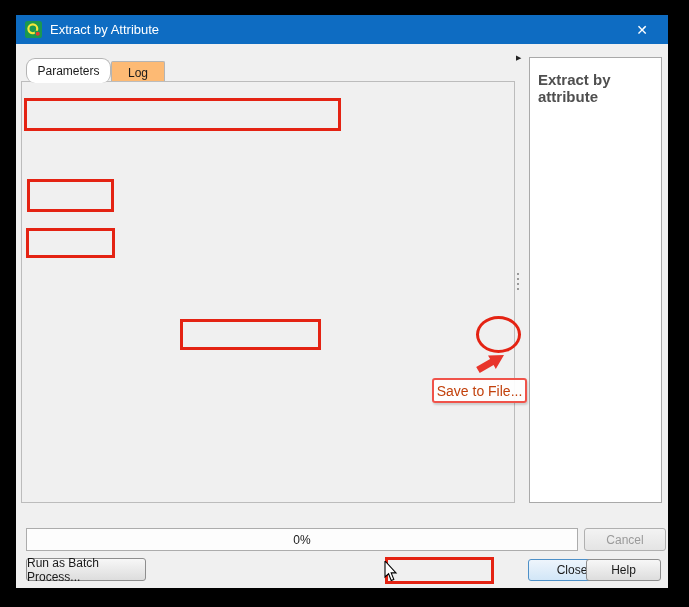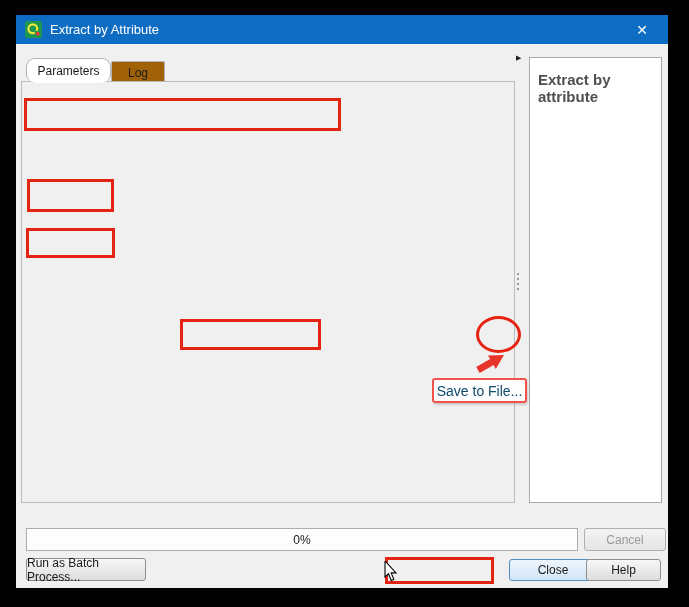--- a/index.html
+++ b/index.html
@@ -14,21 +14,21 @@
   .titlebar{left:0;top:0;right:0;height:29px;background:#0e6cc2;display:flex;align-items:center;}
   .titlebar .qgis-logo{margin-left:9px;width:17px;height:17px;}
   .title-text{color:#fff;font-size:13px;margin-left:8px;}
   .close-btn{position:absolute;right:6px;top:0;width:40px;height:29px;color:#fff;
     font-size:14px;display:flex;align-items:center;justify-content:center;cursor:default;}
   
   .tab{position:absolute;box-sizing:border-box;border:1px solid #b4b4b4;border-bottom:none;
     font-size:12px;color:#1a1a1a;display:flex;align-items:center;justify-content:center;
     border-radius:2px 2px 0 0;}
   .tab.active{background:#fff;z-index:3;border-radius:9px;}
-  .tab.inactive{background:#a16207;z-index:1;}
+  .tab.inactive{background:#fdba74;z-index:1;}
   .tabpane{left:5px;top:66px;width:494px;height:422px;box-sizing:border-box;
     border:1px solid #bcbcbc;background:#f0f0f0;z-index:2;}
   
   .lbl{font-size:12px;color:#1a1a1a;white-space:nowrap;}
   .lbl.disabled{color:#9d9d9d;}
   .field,.combo{box-sizing:border-box;background:#fff;border:1px solid #888;
     font-size:12px;color:#1a1a1a;display:flex;align-items:center;padding:0 6px;}
   .field.disabled{border-color:#b5b5b5;color:#9b9b9b;}
   .combo .arrow{position:absolute;right:9px;top:50%;margin-top:-2px;width:0;height:0;
     border-left:4px solid transparent;border-right:4px solid transparent;border-top:5px solid #444;}
@@ -43,21 +43,21 @@
   .checkbox{box-sizing:border-box;width:14px;height:14px;background:#fff;border:1px solid #8a8a8a;
     font-size:12px;line-height:12px;text-align:center;color:#111;}
   .checkbox.disabled{border-color:#bdbdbd;}
   .clear-icon{display:inline-flex;width:15px;height:13px;background:#b9b9b9;border-radius:3px;
     color:#fff;font-size:9px;align-items:center;justify-content:center;}
   .type-icon{font-size:10px;font-weight:bold;color:#6b6b6b;margin-right:5px;letter-spacing:-0.5px;}
   
   .redbox{box-sizing:border-box;border:3px solid #e42313;z-index:20;pointer-events:none;}
   .redellipse{box-sizing:border-box;border:3px solid #e42313;border-radius:50%;z-index:20;pointer-events:none;}
   .savebox{box-sizing:border-box;border:2px solid #f0534a;border-radius:3px;background:rgba(255,255,255,0.92);
-    color:#0c4a6e;font-size:14px;display:flex;align-items:center;justify-content:center;z-index:21;
+    color:#c2410c;font-size:14px;display:flex;align-items:center;justify-content:center;z-index:21;
     box-shadow:1px 2px 2px rgba(0,0,0,0.15);}
   
   .helppanel{left:513px;top:42px;width:133px;height:446px;box-sizing:border-box;
     background:#fff;border:1px solid #a9a9a9;padding:9px 8px;overflow:hidden;}
   .helppanel h1{margin:4px 0 10px 0;font-size:15px;line-height:1.15;color:#4f4f4f;}
   .helppanel p{margin:0;font-size:11.5px;line-height:1.28;color:#3d3d3d;}
   .panel-arrow{font-size:7px;color:#222;}
   
   .progress{box-sizing:border-box;background:#fdfdfd;border:1px solid #acacac;
     display:flex;align-items:center;justify-content:center;font-size:12px;color:#1a1a1a;}
@@ -172,20 +172,20 @@
 
   <div class="abs helppanel">
     <h1>Extract by attribute</h1>
   </div>
 
   <div class="abs progress" style="left:10px;top:513px;width:552px;height:23px;">0%</div>
   <div class="abs btn disabledtxt" style="left:568px;top:513px;width:82px;height:23px;">Cancel</div>
 
   <div class="abs btn" style="left:10px;top:543px;width:120px;height:23px;">Run as Batch Process...</div>
   <div class="abs redbox" style="left:369px;top:542px;width:109px;height:27px;"></div>
-  <div class="abs btn default" style="left:493px;top:544px;width:88px;height:22px;">Close</div>
+  <div class="abs btn default" style="left:512px;top:544px;width:88px;height:22px;">Close</div>
   <div class="abs btn" style="left:570px;top:544px;width:75px;height:22px;">Help</div>
 
   <svg class="abs" style="left:368px;top:546px;z-index:30;" width="14" height="22" viewBox="0 0 14 22">
     <polygon points="1,0 1,16 4.6,12.8 7.2,19.5 9.8,18.4 7.2,11.9 12,11.9" fill="#fff" stroke="#000" stroke-width="1.1"></polygon>
   </svg>
 
 </div>
 
 </body></html>

